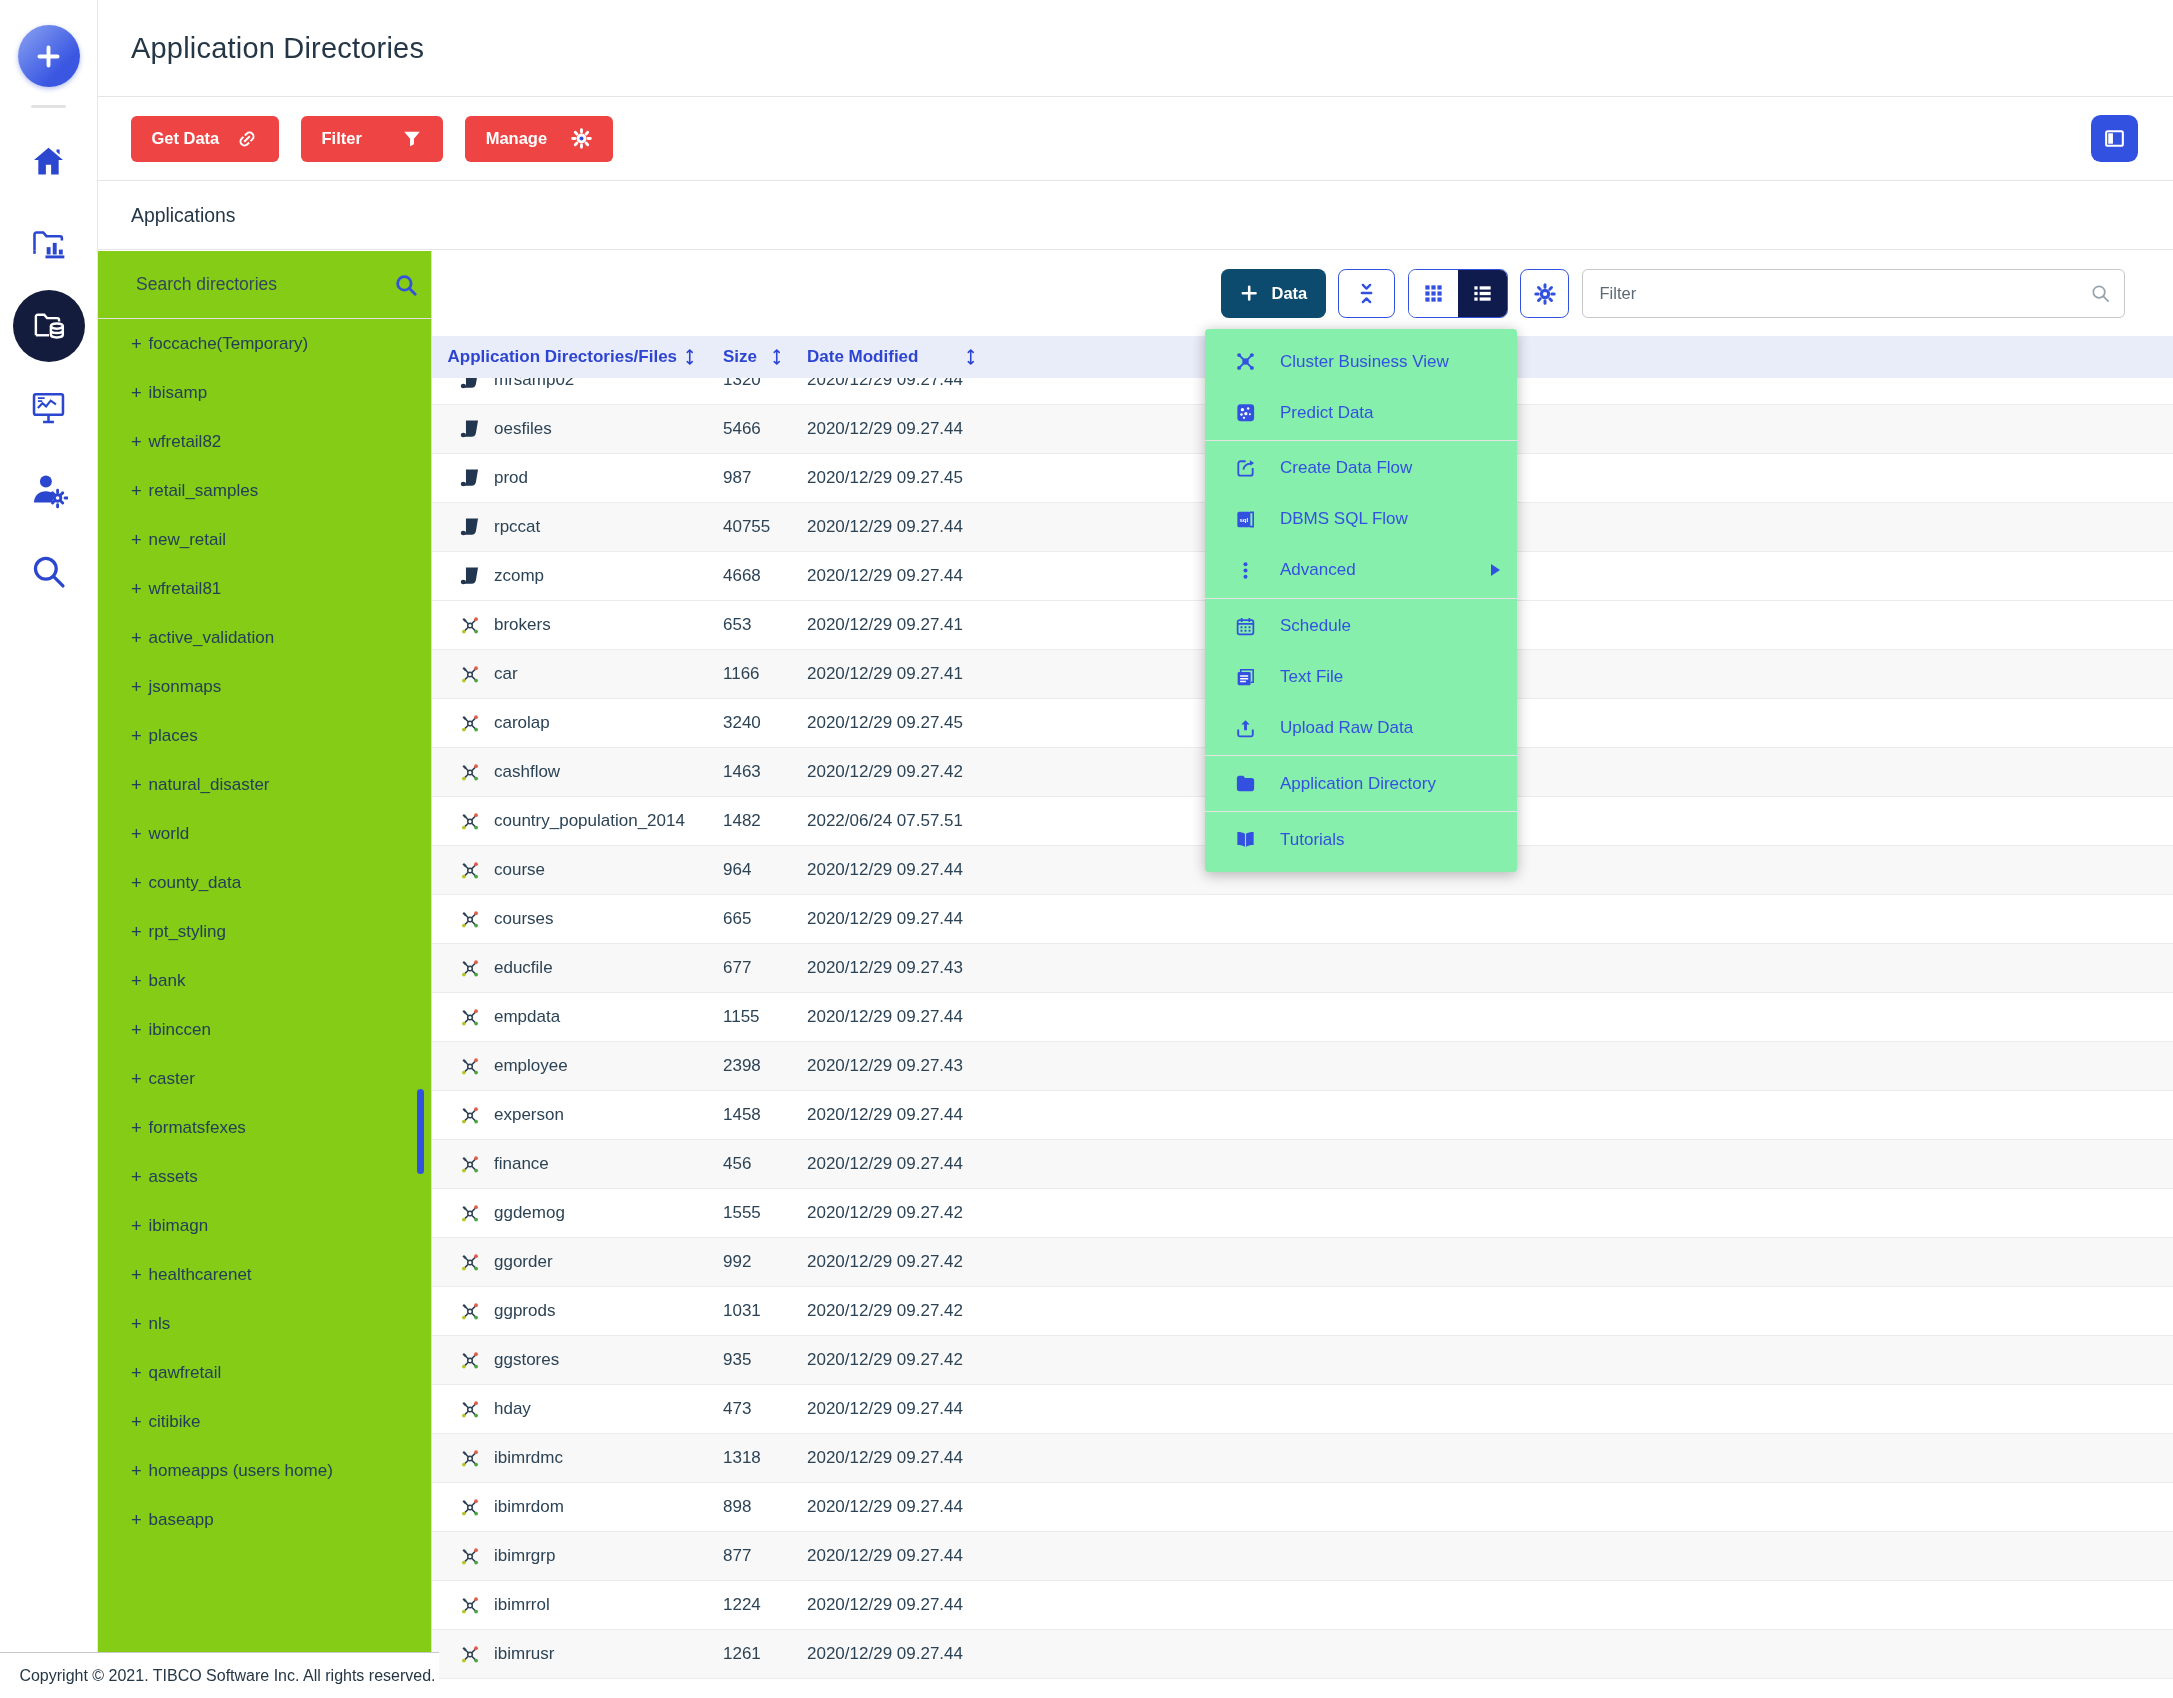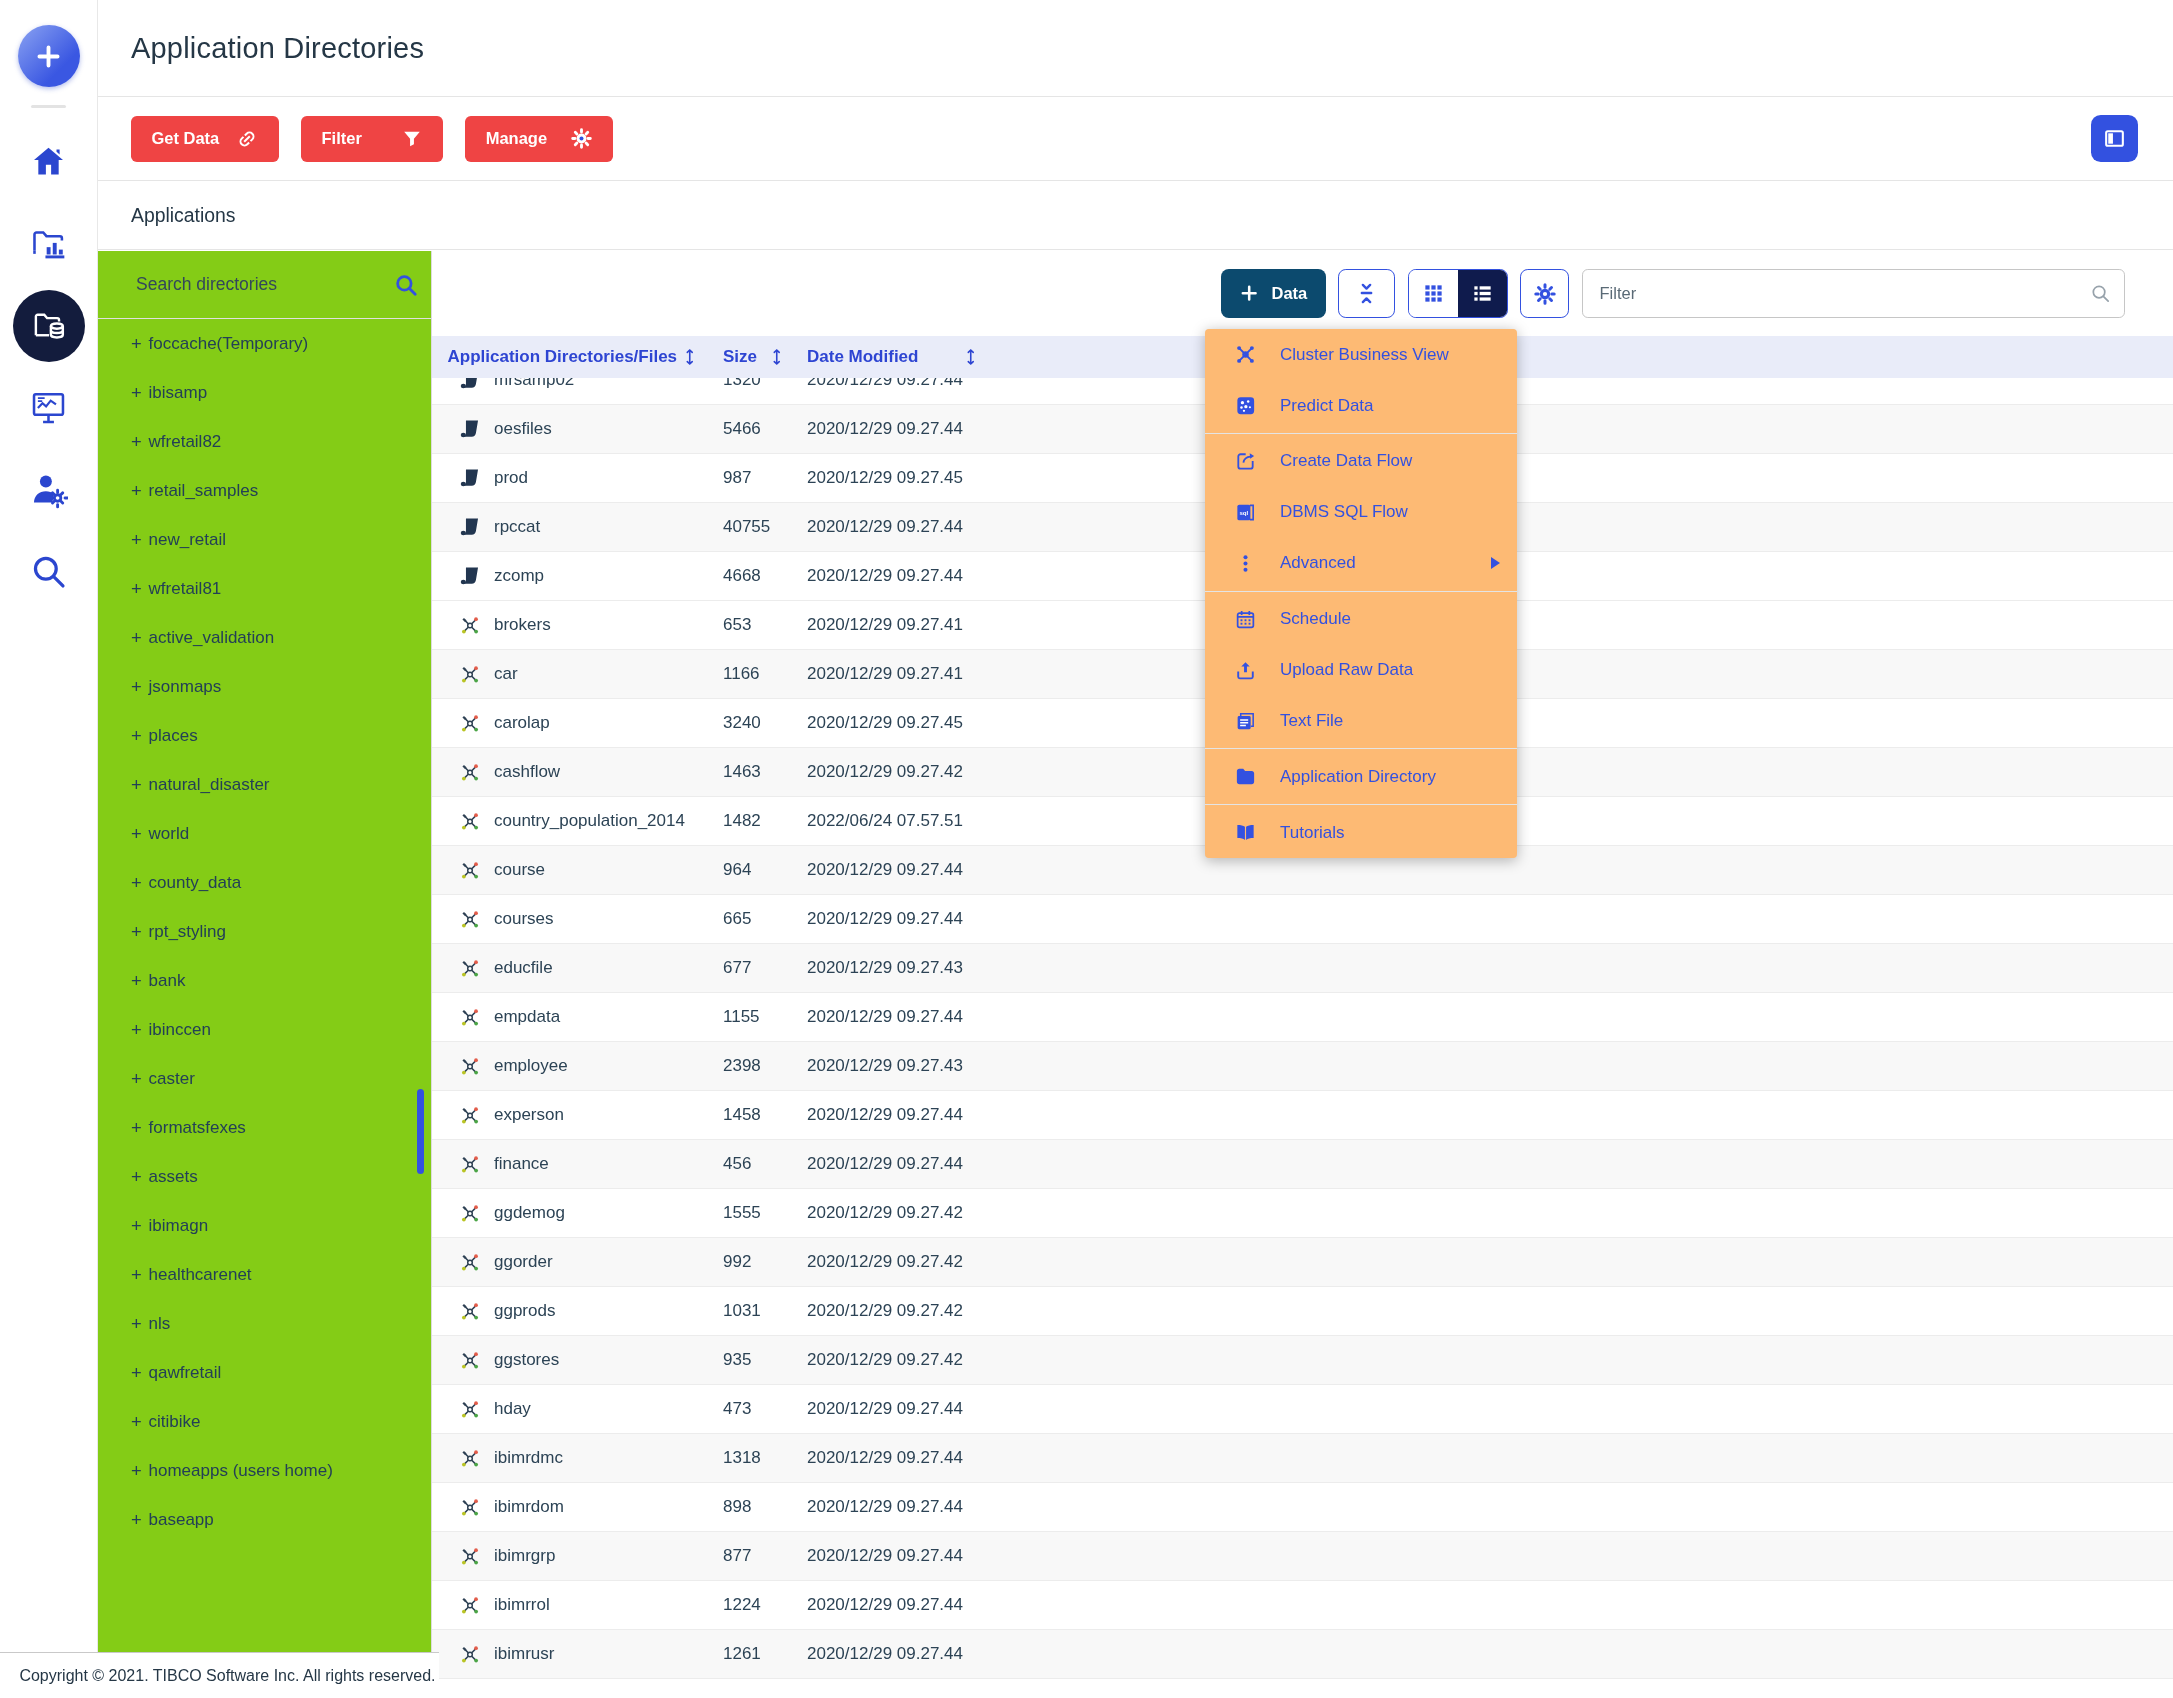--- a/index.html
+++ b/index.html
@@ -76,22 +76,22 @@
   .tbody { position:relative; z-index:1; margin-top:-22px; }
   .trow { height:49px; position:relative; border-bottom:1px solid #ececec; font-size:17px;
           color:#2c4355; cursor:pointer; background:#fff; }
   .trow.alt { background:#f8f8f8; }
   .trow .cicon { position:absolute; left:26px; top:50%; transform:translateY(-50%); width:23px; height:23px;
                  display:flex; align-items:center; justify-content:center; }
   .trow .cname { position:absolute; left:62px; top:50%; transform:translateY(-50%); white-space:nowrap; }
   .trow .csize { position:absolute; left:291px; top:50%; transform:translateY(-50%); }
   .trow .cdate { position:absolute; left:375px; top:50%; transform:translateY(-50%); }
   
-  .menu { position:absolute; left:1205px; top:329px; width:312px; background:#fdba74; z-index:10;
-          border-radius:3.9px; box-shadow:0 2.9px 13.6px rgba(0,0,0,.28); padding:0 0; }
+  .menu { position:absolute; left:1205px; top:329px; width:312px; background:#86efac; z-index:10;
+          border-radius:3.9px; box-shadow:0 2.9px 13.6px rgba(0,0,0,.28); padding:7px 0; }
   .menu-item { height:51px; display:flex; align-items:center; gap:23px; padding:0 17.5px 0 29px;
                color:#3351e0; font-size:17px; font-weight:500; cursor:pointer; }
   .menu-item .mi-icon { width:23px; height:23px; flex:none; display:flex; align-items:center; justify-content:center; }
   .menu-item .submenu-arrow { margin-left:auto; width:0; height:0; border-left:9.7px solid #3351e0;
                border-top:6.8px solid transparent; border-bottom:6.8px solid transparent; }
   .menu-divider { height:1px; background:#e4e4e4; margin:1.9px 0; }
   
   .footer { position:absolute; left:0; bottom:0; width:439px; height:46px; background:#fff;
             border-top:1px solid #c9c9c9; display:flex; align-items:center; padding-left:19.4px;
             font-size:16px; color:#253746; z-index:6; white-space:nowrap; overflow:hidden; }
@@ -920,38 +920,38 @@
               <rect x="11" y="15.4" width="2" height="2"></rect>
               <rect x="15.2" y="15.4" width="2" height="2"></rect>
             </g>
           </svg>
         </span>
         <span>Schedule</span>
       </div>
       <div class="menu-item">
         <span class="mi-icon">
           <svg width="23" height="23" viewBox="0 0 24 24">
-            <path d="M12 3.3l4.4 4.5h-2.9v5.9h-3V7.8H7.6z" fill="#3351e0"></path>
-            <path d="M4.4 13v5.6A1.6 1.6 0 0 0 6 20.2h12a1.6 1.6 0 0 0 1.6-1.6V13" fill="none" stroke="#3351e0" stroke-width="2"></path>
-          </svg>
-        </span>
-        <span>Upload Raw Data</span>
-      </div>
-      <div class="menu-item">
-        <span class="mi-icon">
-          <svg width="23" height="23" viewBox="0 0 24 24">
             <path d="M7 6.3V4h13v13h-2.4" fill="none" stroke="#3351e0" stroke-width="1.6"></path>
             <rect x="3.8" y="6.3" width="13.6" height="13.7" rx="1.5" fill="#3351e0"></rect>
             <g stroke="#fff" stroke-width="1.4">
               <path d="M6.4 10.4h8.4M6.4 13.3h8.4M6.4 16.2h6"></path>
             </g>
           </svg>
         </span>
         <span>Text File</span>
       </div>
+      <div class="menu-item">
+        <span class="mi-icon">
+          <svg width="23" height="23" viewBox="0 0 24 24">
+            <path d="M12 3.3l4.4 4.5h-2.9v5.9h-3V7.8H7.6z" fill="#3351e0"></path>
+            <path d="M4.4 13v5.6A1.6 1.6 0 0 0 6 20.2h12a1.6 1.6 0 0 0 1.6-1.6V13" fill="none" stroke="#3351e0" stroke-width="2"></path>
+          </svg>
+        </span>
+        <span>Upload Raw Data</span>
+      </div>
       <div class="menu-divider"></div>
       <div class="menu-item">
         <span class="mi-icon">
           <svg width="23" height="23" viewBox="0 0 24 24">
             <path d="M3 6.4C3 5 4.1 3.9 5.5 3.9h4.1l2 2.3h7c1.4 0 2.4 1.1 2.4 2.5v8.8c0 1.4-1 2.5-2.4 2.5h-13C4.1 20 3 18.9 3 17.5z" fill="#3351e0"></path>
           </svg>
         </span>
         <span>Application Directory</span>
       </div>
       <div class="menu-divider"></div>

